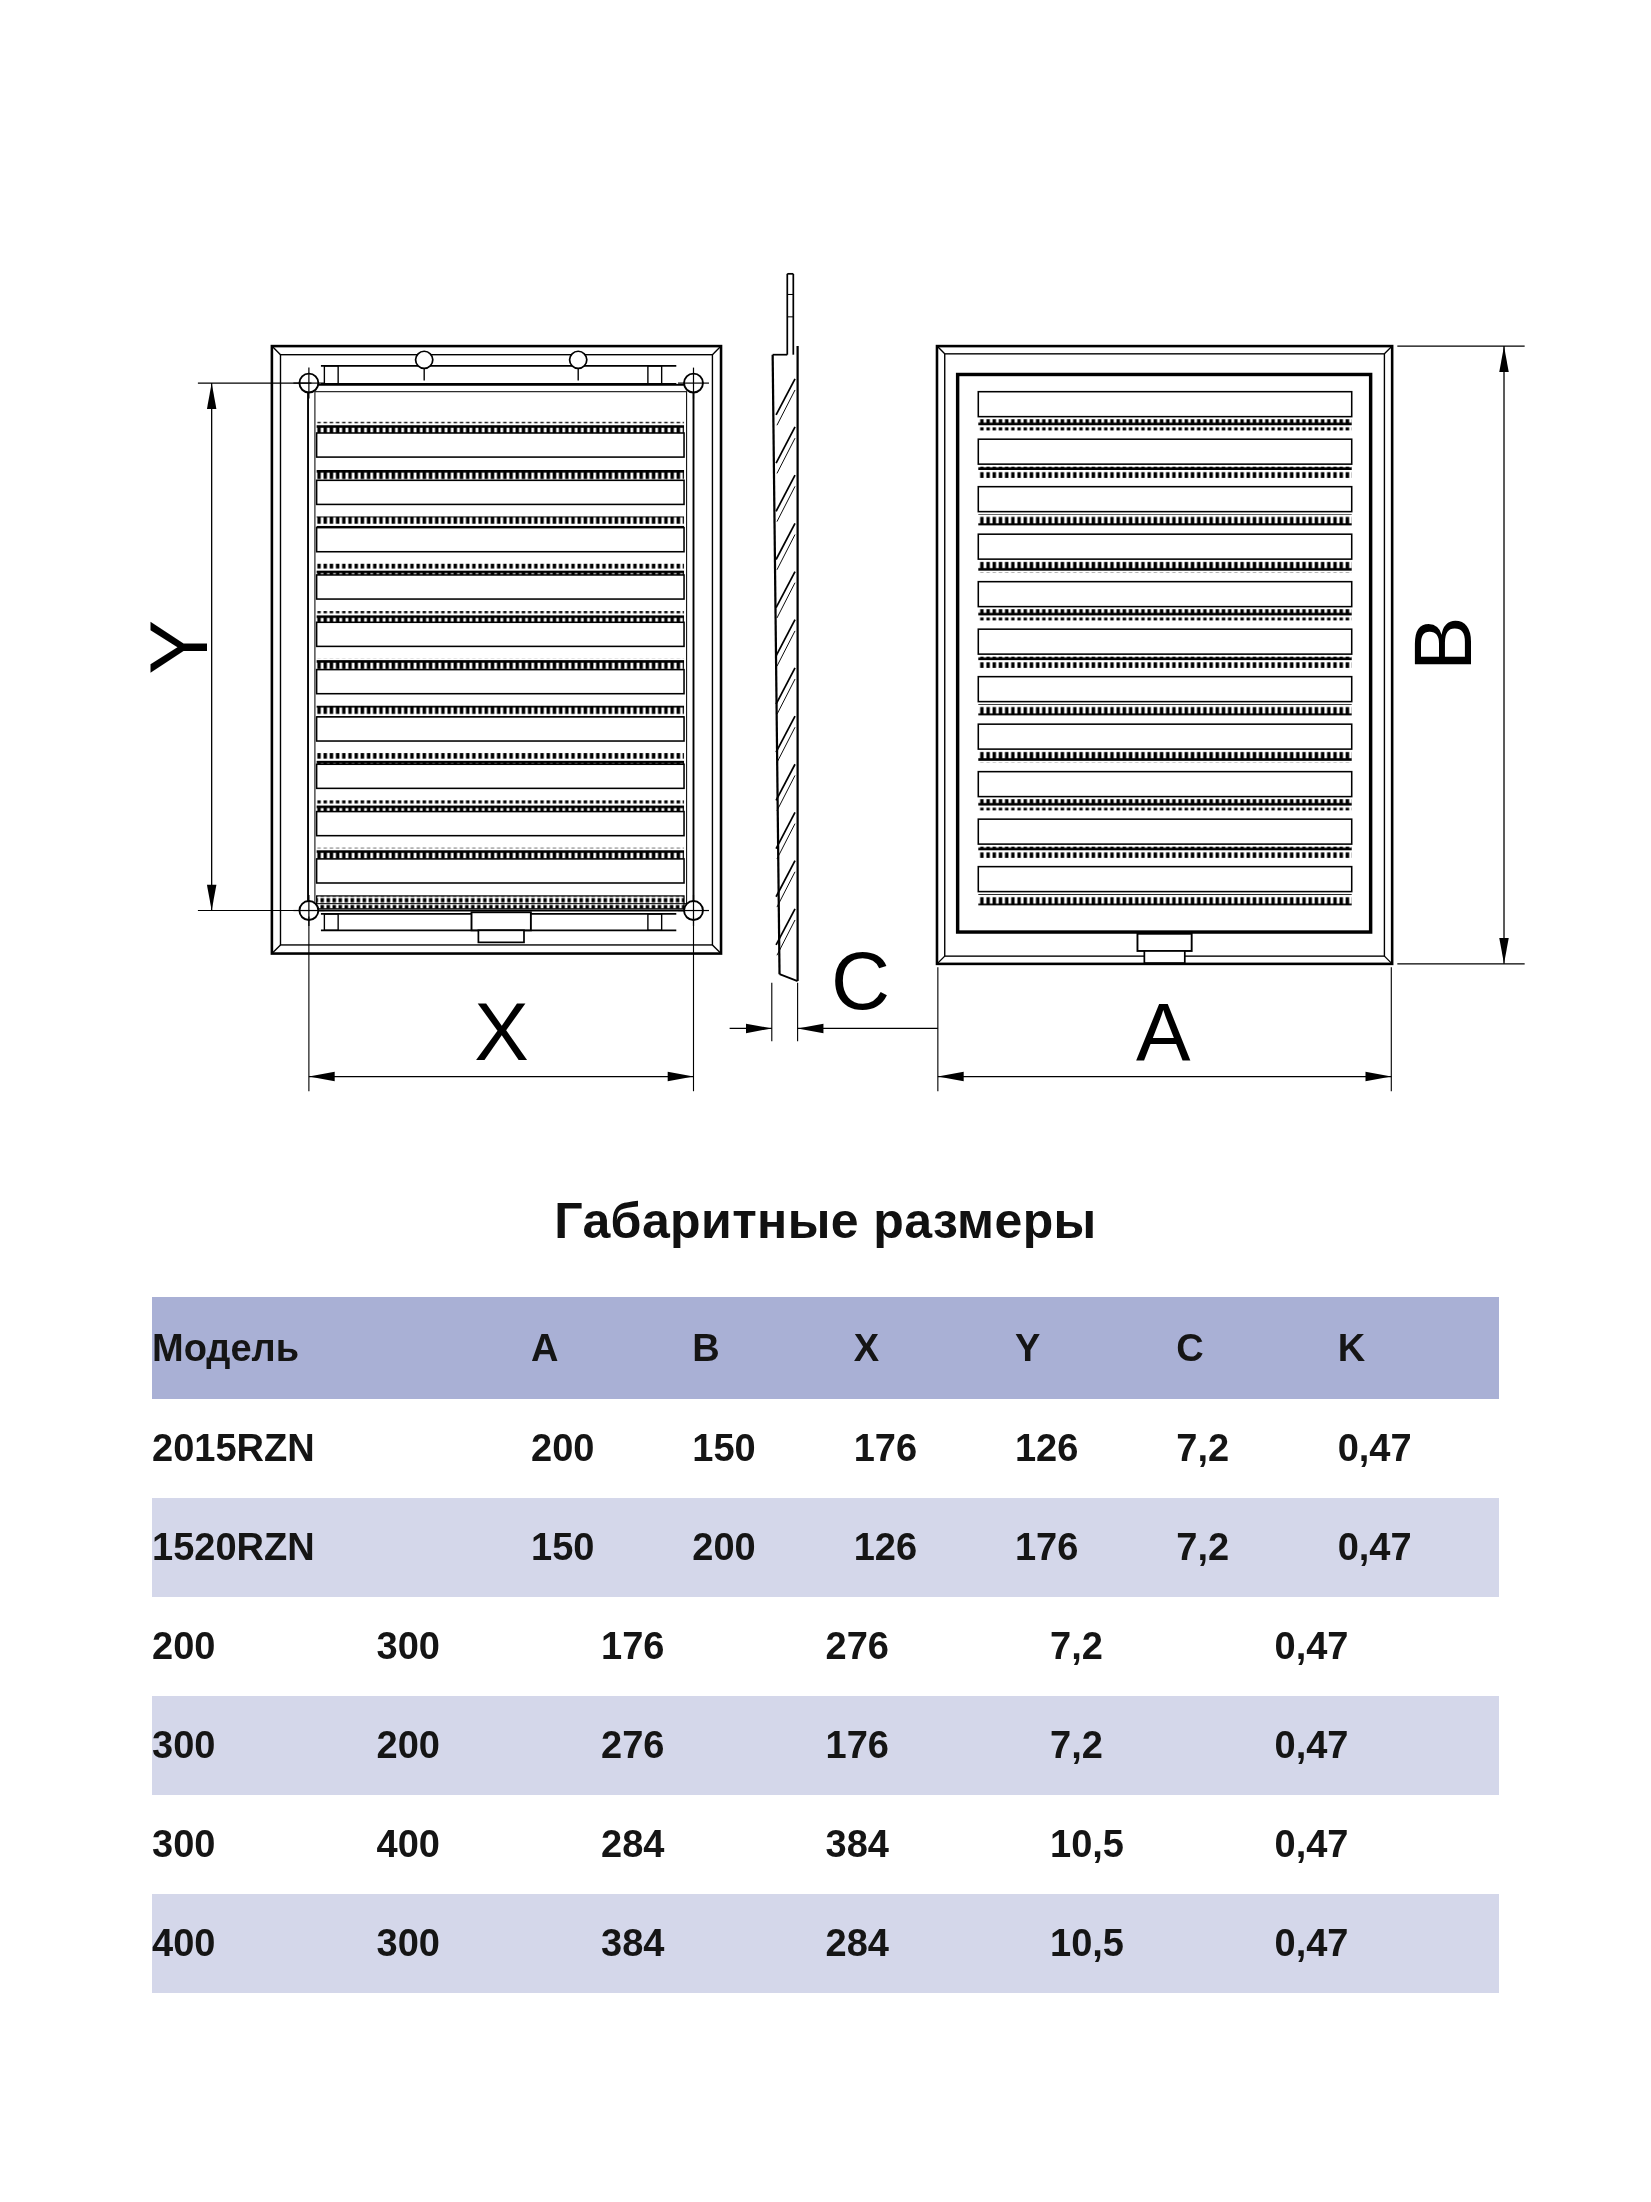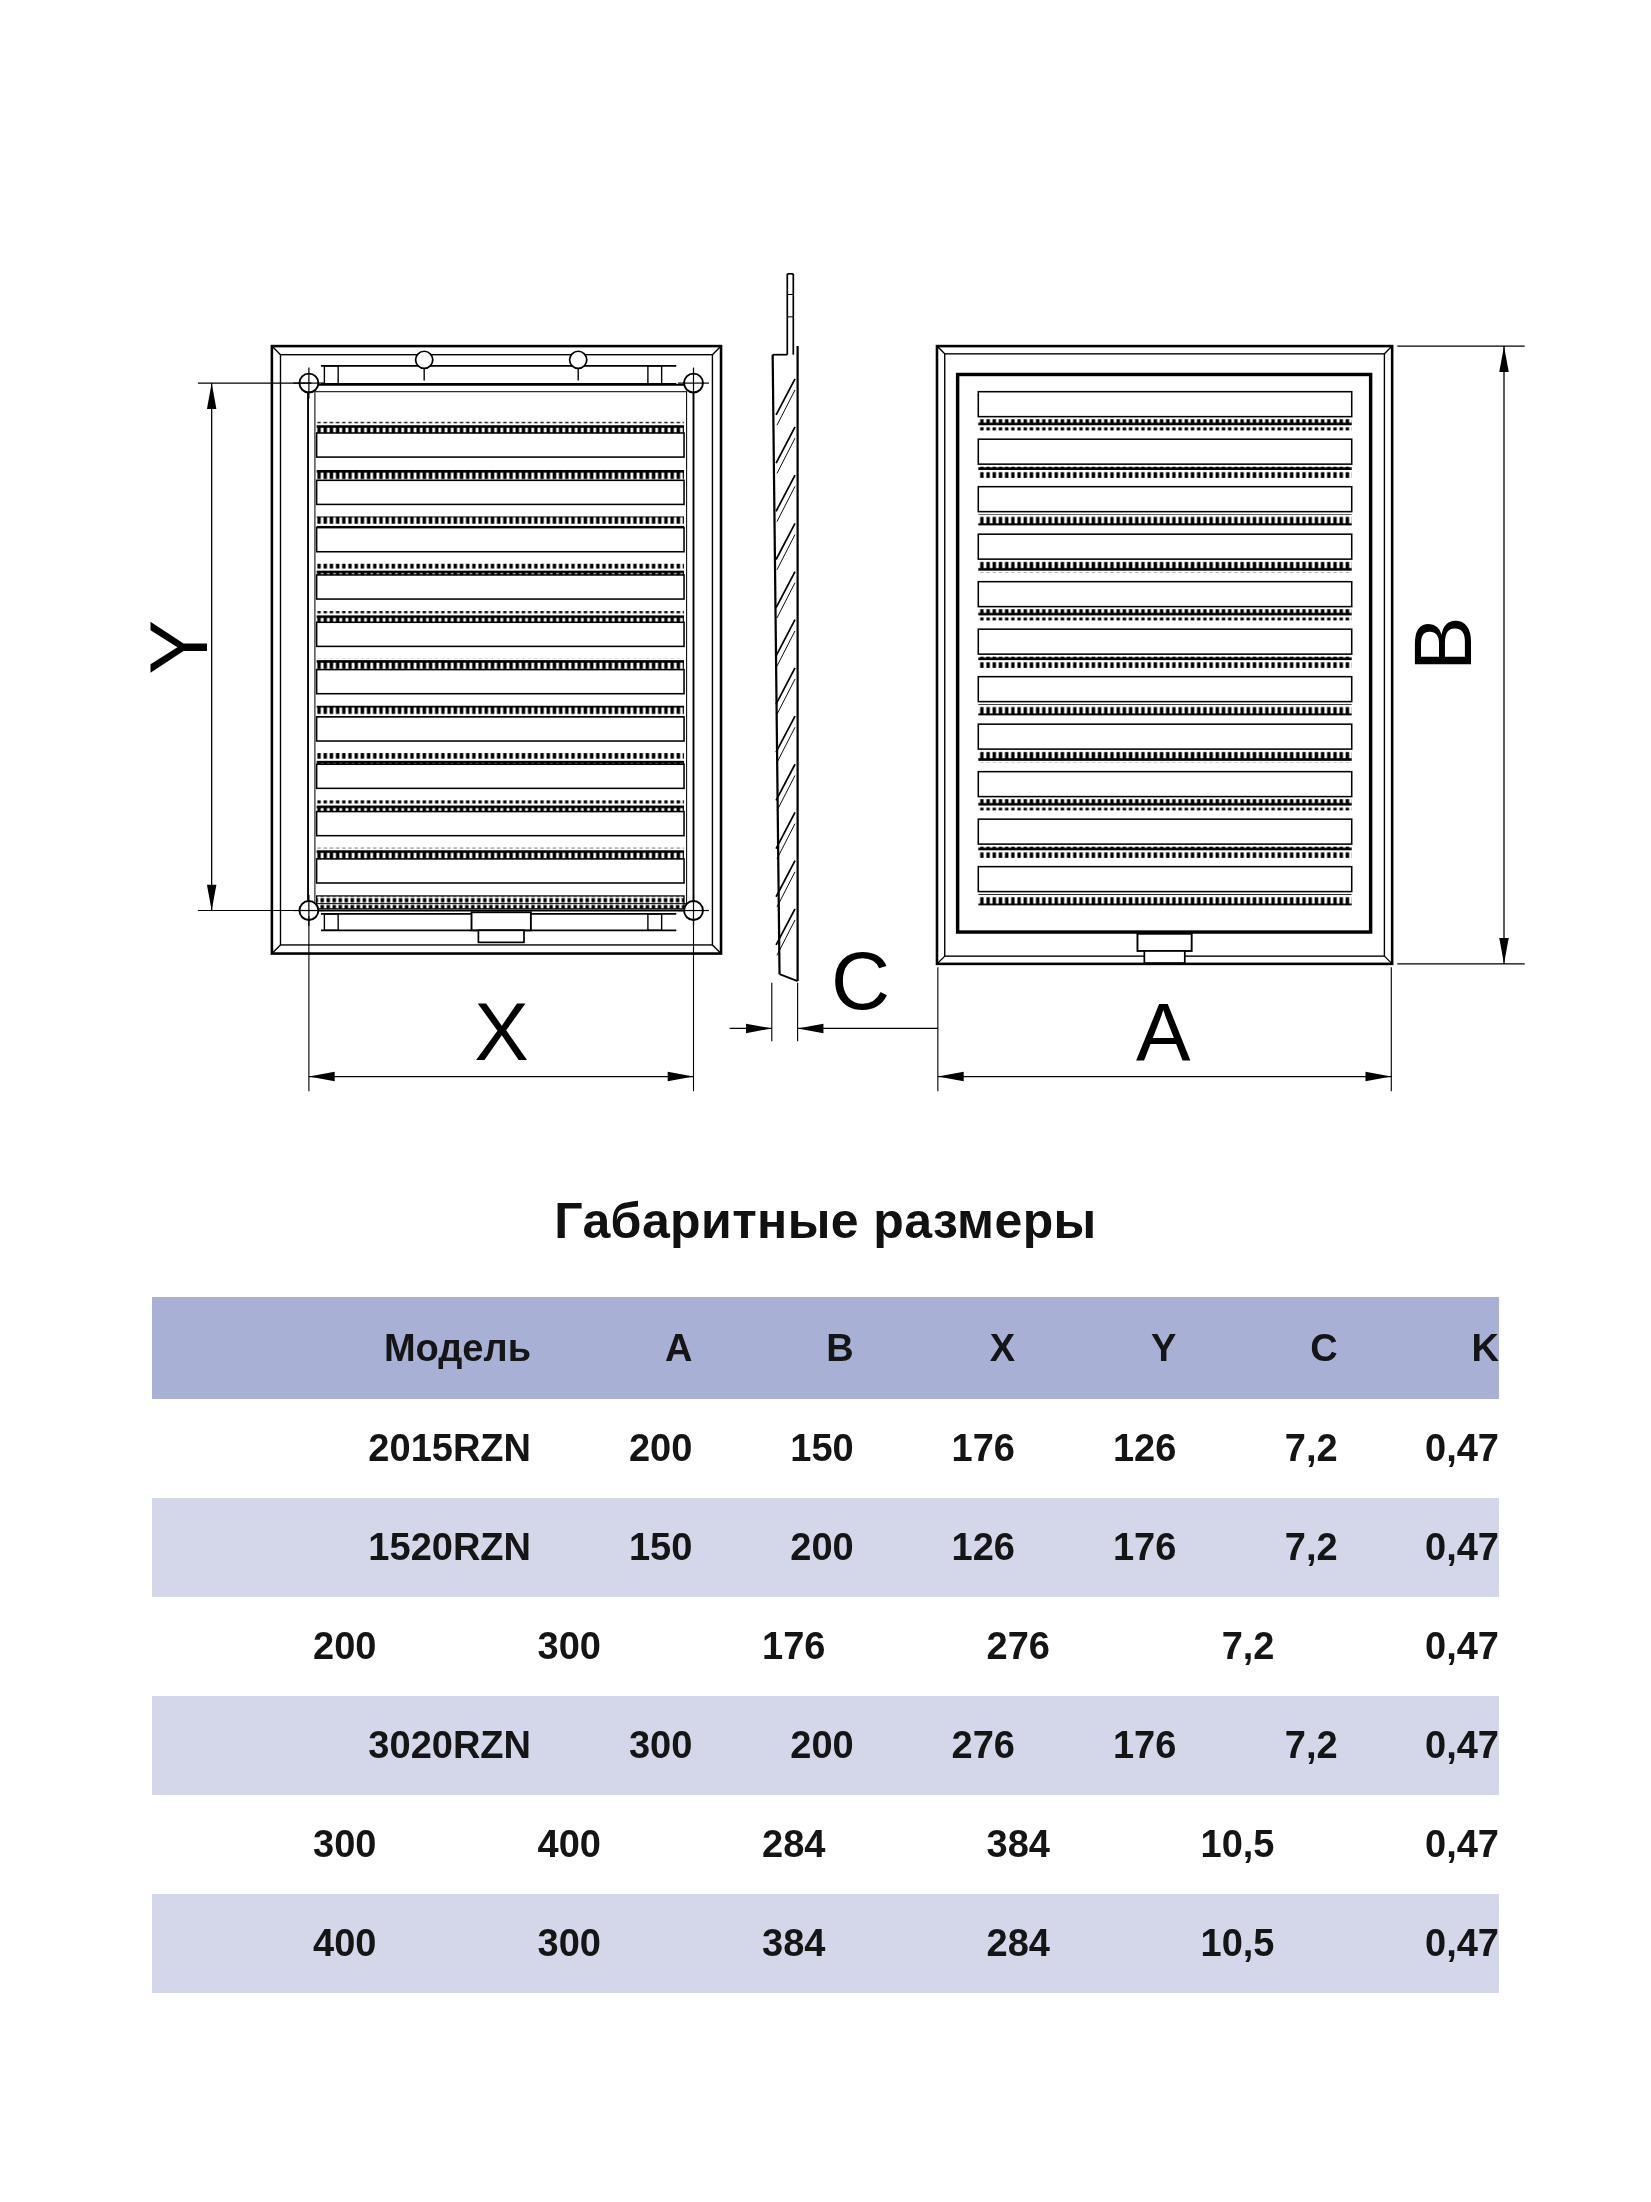--- a/index.html
+++ b/index.html
@@ -44,21 +44,21 @@
   }
   .t-row.header{
     height:102px;
     background:var(--header-bg,#a9b0d5);
   }
   .t-row.shaded{
     background:var(--row-alt,#d4d7ea);
   }
   .t-cell{
     flex:1 1 0;
-    text-align:right;
+    text-align:left;
     white-space:nowrap;
   }
   .t-cell.model{
     flex:0 0 379px;
   }
   
   .footnote{
     position:absolute;
     left:155px; top:2065px;
     font-size:33px;
@@ -321,21 +321,20 @@
     <div class="t-row">
       <div class="t-cell">200</div>
       <div class="t-cell">300</div>
       <div class="t-cell">176</div>
       <div class="t-cell">276</div>
       <div class="t-cell">7,2</div>
       <div class="t-cell">0,47</div>
     </div>
 
     <div class="t-row shaded">
-      <div class="t-cell model">3020RZN</div>
       <div class="t-cell">300</div>
       <div class="t-cell">200</div>
       <div class="t-cell">276</div>
       <div class="t-cell">176</div>
       <div class="t-cell">7,2</div>
       <div class="t-cell">0,47</div>
     </div>
 
     <div class="t-row">
       <div class="t-cell">300</div>

